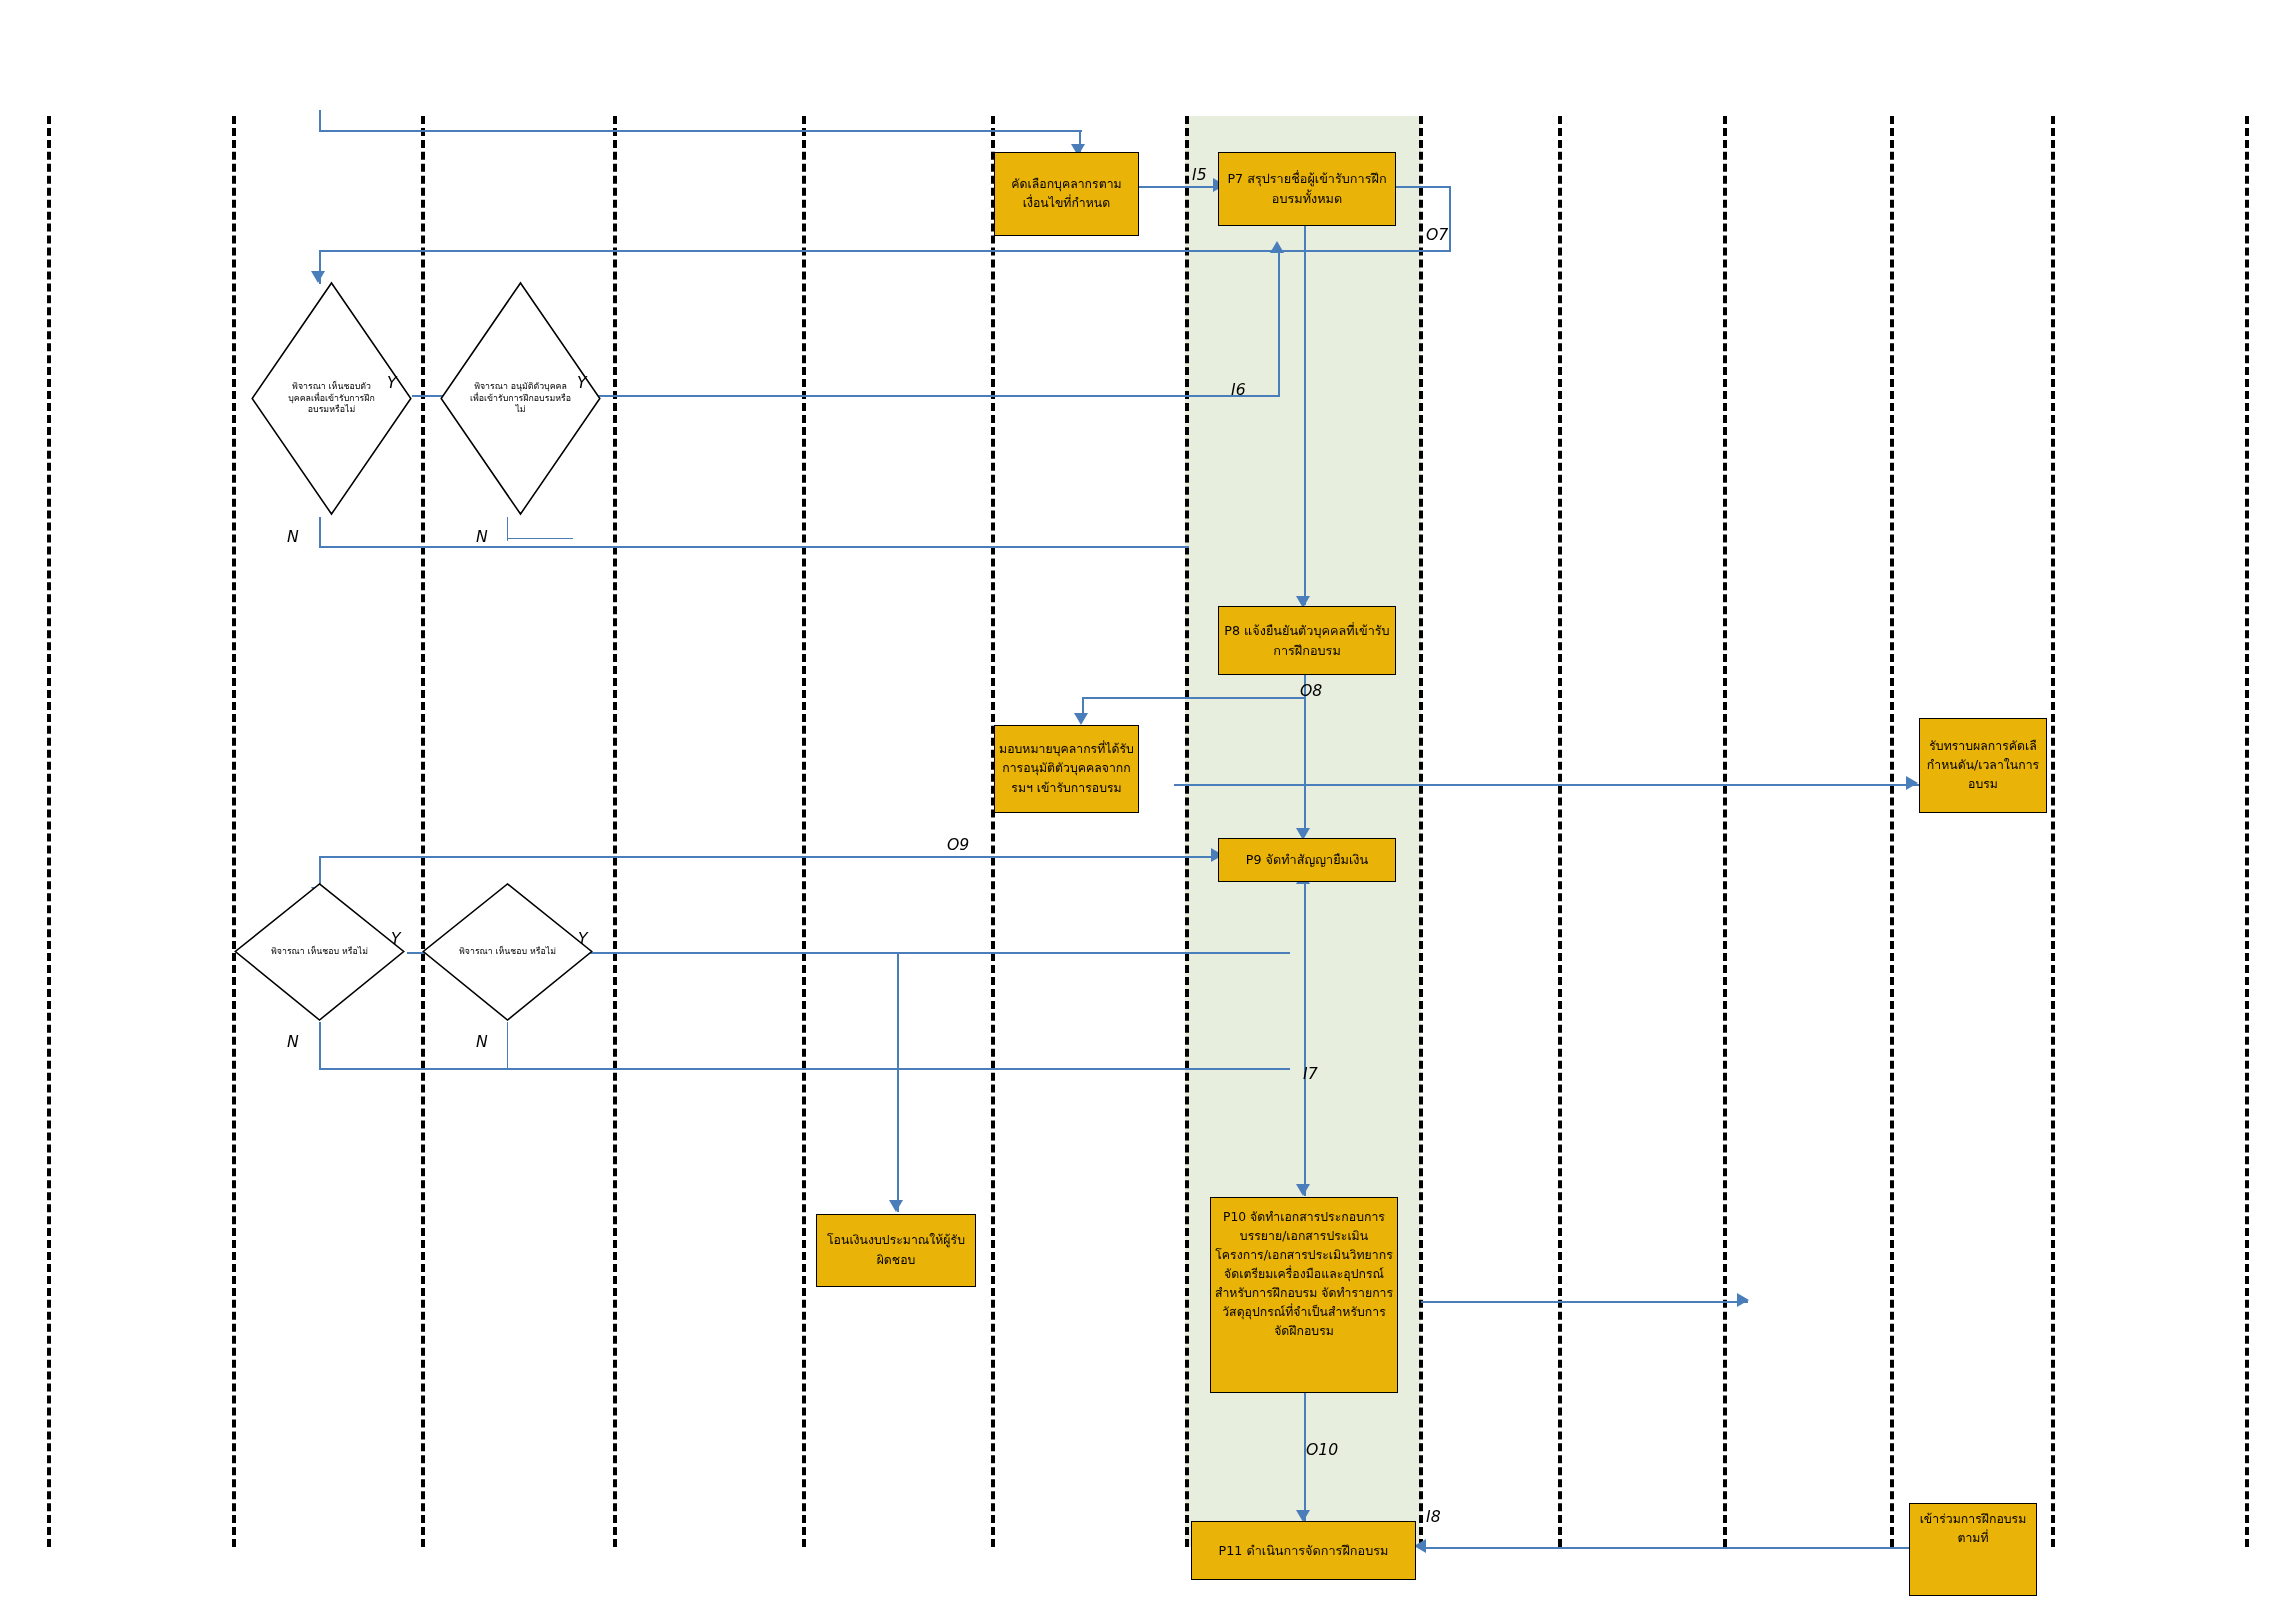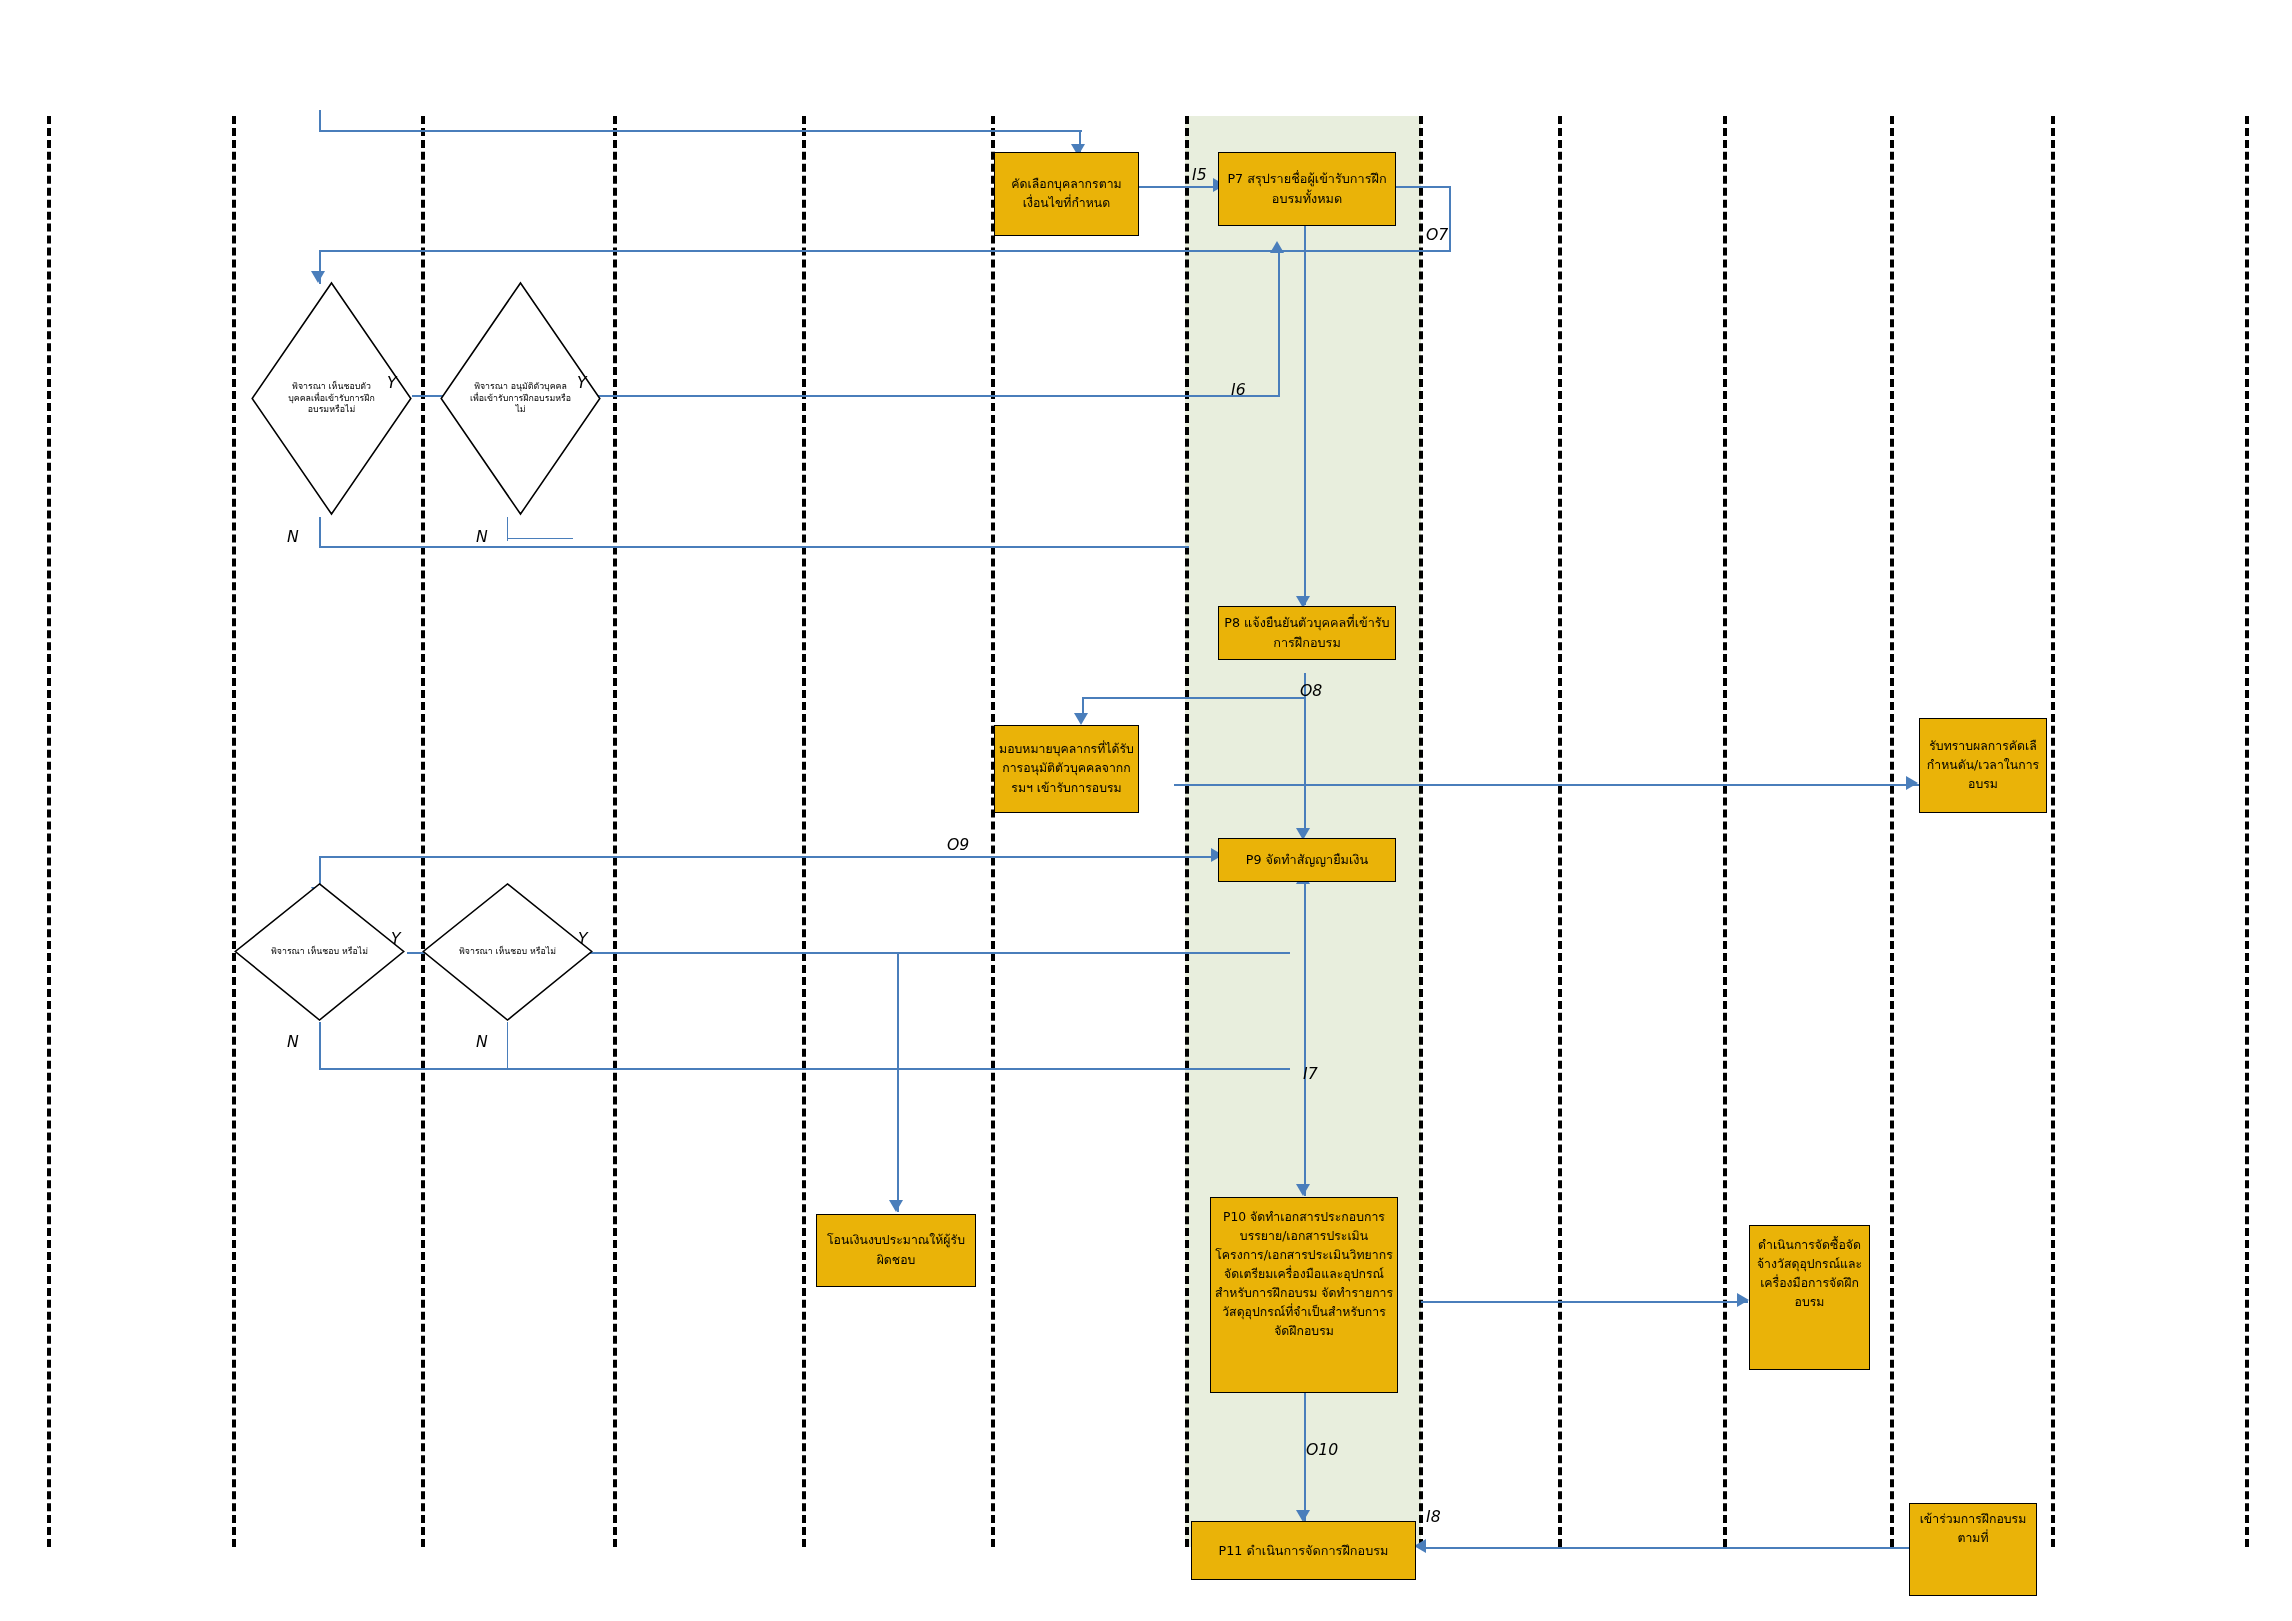--- a/index.html
+++ b/index.html
@@ -185,21 +185,21 @@
   <div class="arrow left" style="left:1414px; top:1539px;"></div>
 
   <div class="node center" style="left:994px; top:152px; width:145px; height:84px; font-size:12.3px;">
     <span>คัดเลือกบุคลากรตามเงื่อนไขที่กำหนด</span>
   </div>
 
   <div class="node center" style="left:1218px; top:152px; width:178px; height:74px; font-size:12.7px;">
     <span>P7 สรุปรายชื่อผู้เข้ารับการฝึกอบรมทั้งหมด</span>
   </div>
 
-  <div class="node center" style="left:1218px; top:606px; width:178px; height:54px; font-size:12.7px;text-align:center;">
+  <div class="node center" style="left:1218px; top:606px; width:178px; height:69px; font-size:12.7px;text-align:center;">
     <span>P8 แจ้งยืนยันตัวบุคคลที่เข้ารับการฝึกอบรม</span>
   </div>
 
   <div class="node center" style="left:994px; top:725px; width:145px; height:88px; font-size:12.3px;">
     <span>มอบหมายบุคลากรที่ได้รับการอนุมัติตัวบุคคลจากกรมฯ เข้ารับการอบรม</span>
   </div>
 
   <div class="node center" style="left:1218px; top:838px; width:178px; height:44px; font-size:12.7px;">
     <span>P9 จัดทำสัญญายืมเงิน</span>
   </div>
@@ -209,23 +209,20 @@
   </div>
 
   <div class="node center" style="left:816px; top:1214px; width:160px; height:73px; font-size:12.3px;">
     <span>โอนเงินงบประมาณให้ผู้รับผิดชอบ</span>
   </div>
 
   <div class="node" style="left:1210px; top:1197px; width:188px; height:196px; font-size:12.3px; padding-top:9.8px;">
     <span>P10 จัดทำเอกสารประกอบการบรรยาย/เอกสารประเมินโครงการ/เอกสารประเมินวิทยากร จัดเตรียมเครื่องมือและอุปกรณ์สำหรับการฝึกอบรม จัดทำรายการวัสดุอุปกรณ์ที่จำเป็นสำหรับการจัดฝึกอบรม</span>
   </div>
 
-  <div class="node" style="left:1749px; top:1225px; width:121px; height:145px; font-size:12.3px; padding-top:9.8px;">
-    <span>ดำเนินการจัดซื้อจัดจ้างวัสดุอุปกรณ์และเครื่องมือการจัดฝึกอบรม</span>
-  </div>
 
   <div class="node center" style="left:1191px; top:1521px; width:225px; height:59px; font-size:12.7px;">
     <span>P11 ดำเนินการจัดการฝึกอบรม</span>
   </div>
 
   <div class="node" style="left:1909px; top:1503px; width:128px; height:93px; font-size:12.3px; padding-top:5.9px;">
     <span>เข้าร่วมการฝึกอบรมตามที่</span>
   </div>
 
   <div class="diamond" style="left:250px; top:281px; width:163px; height:235px;">

